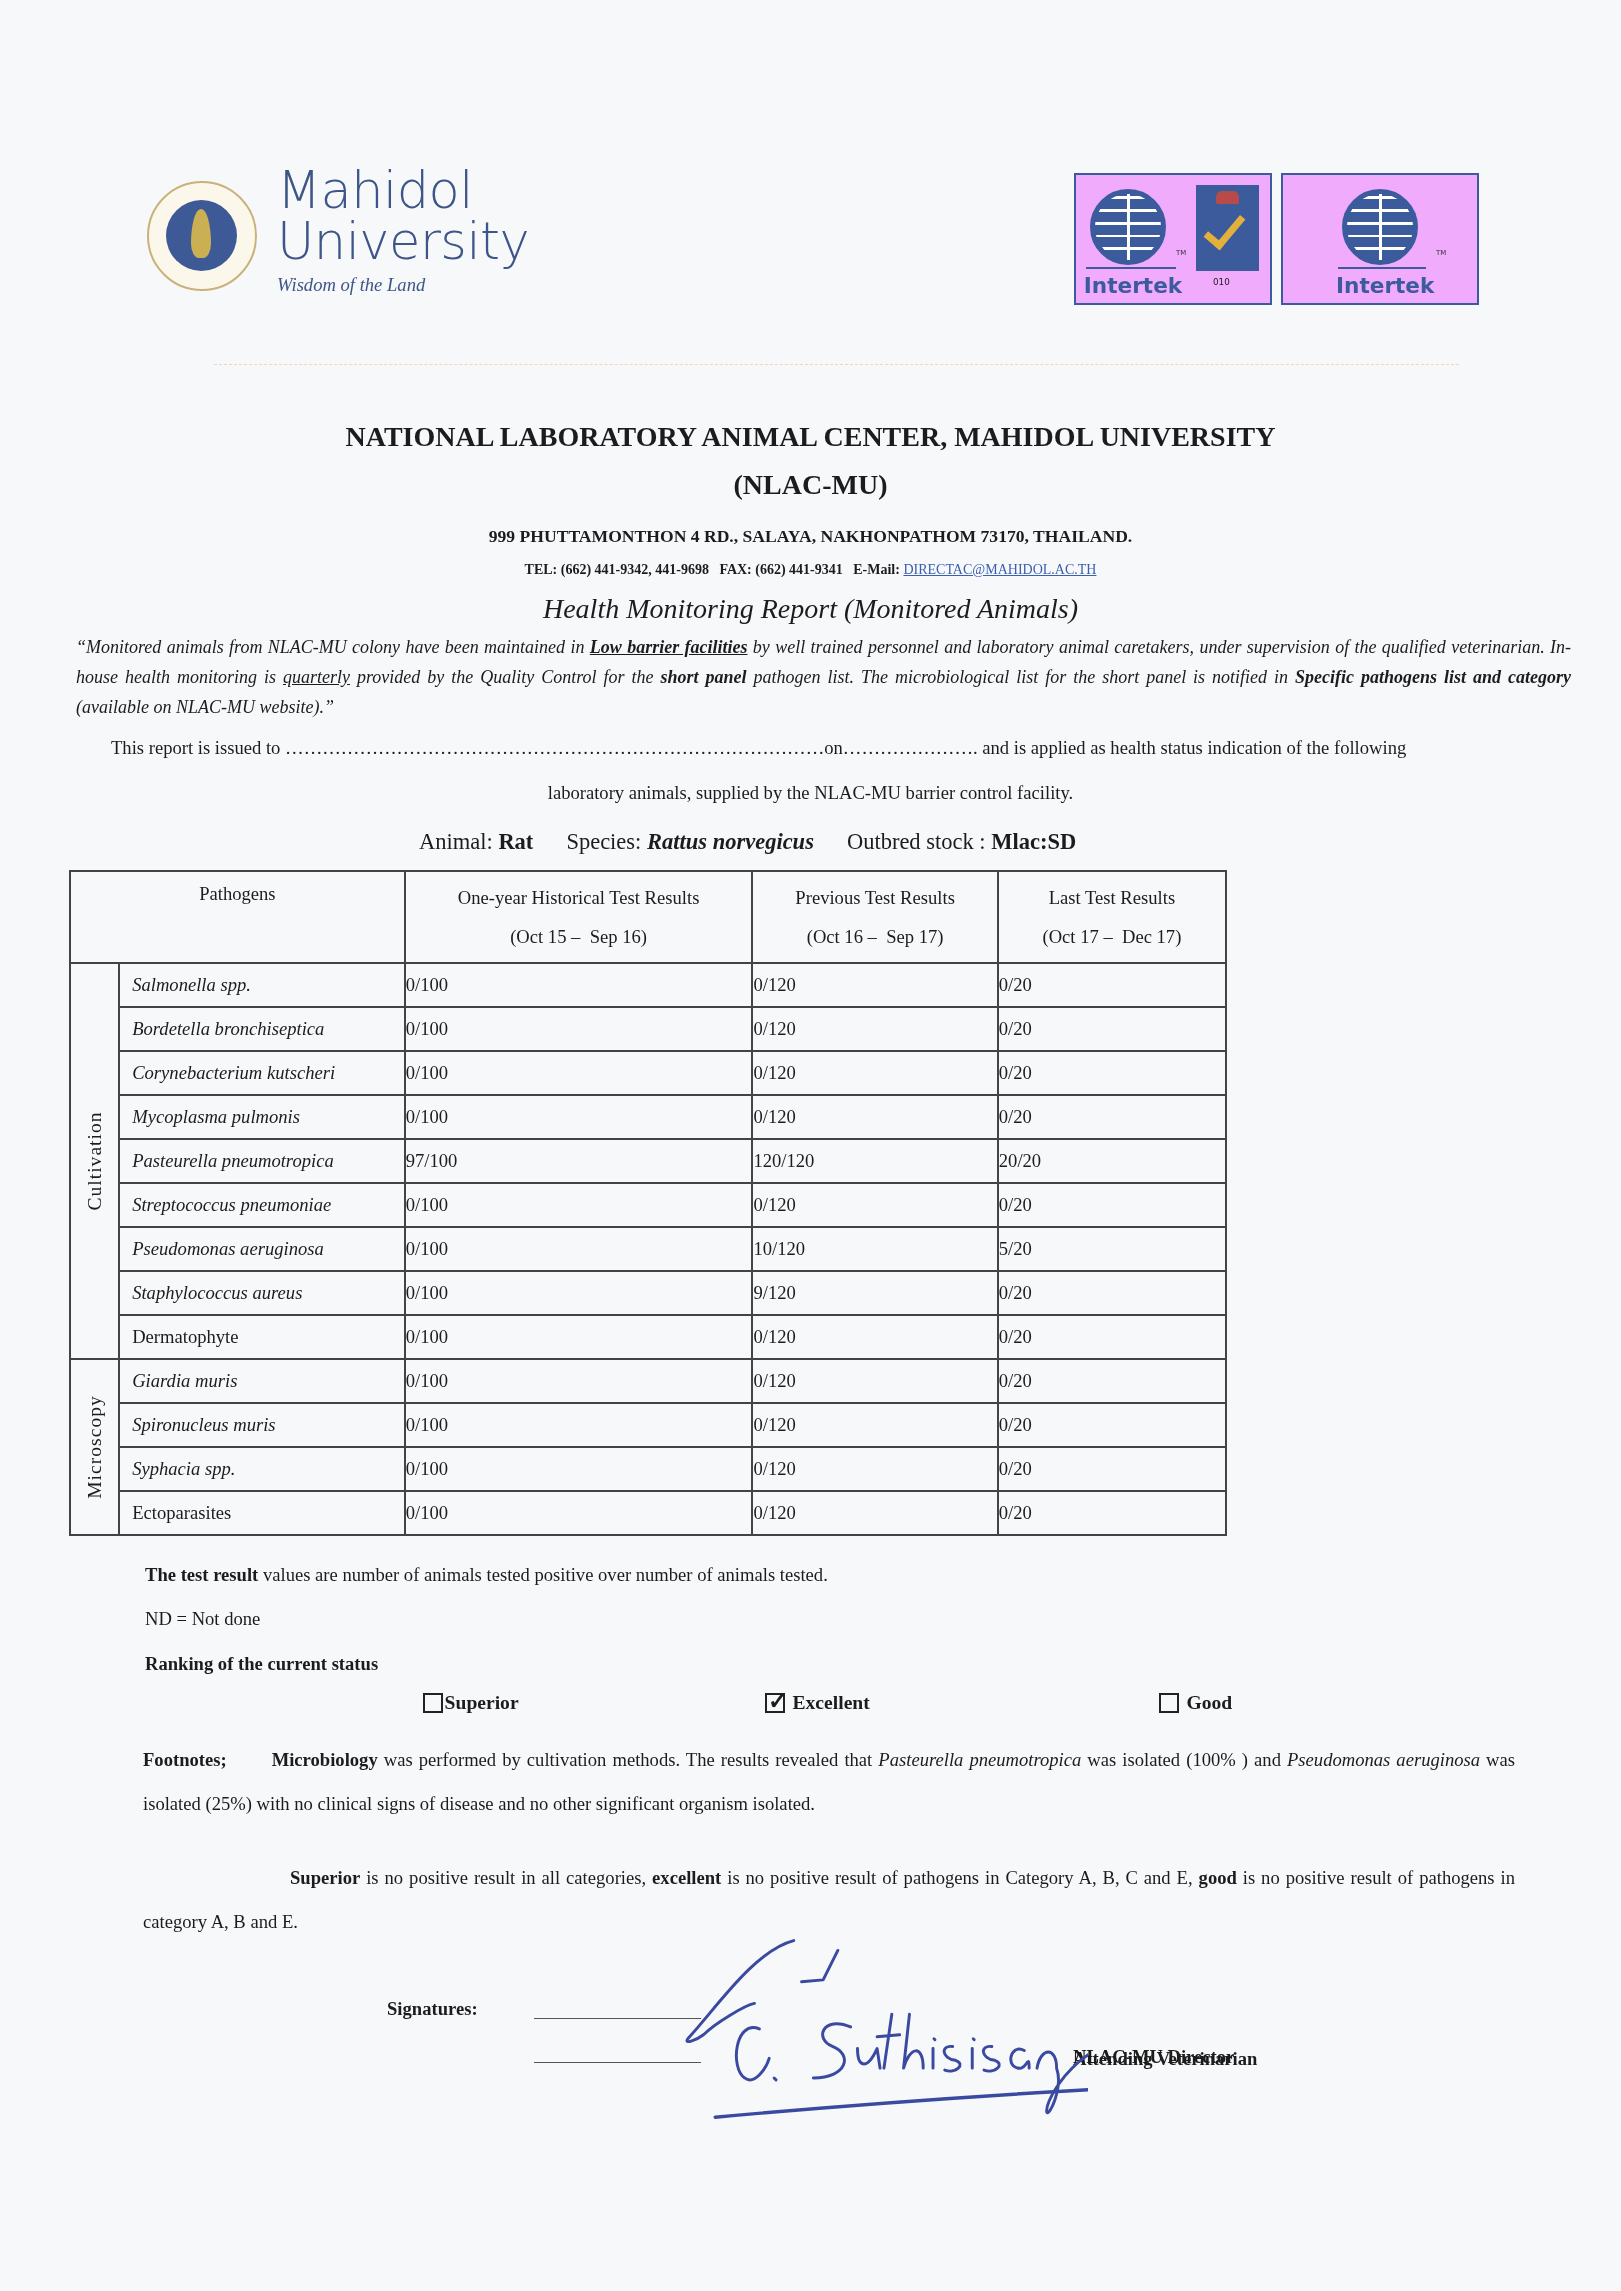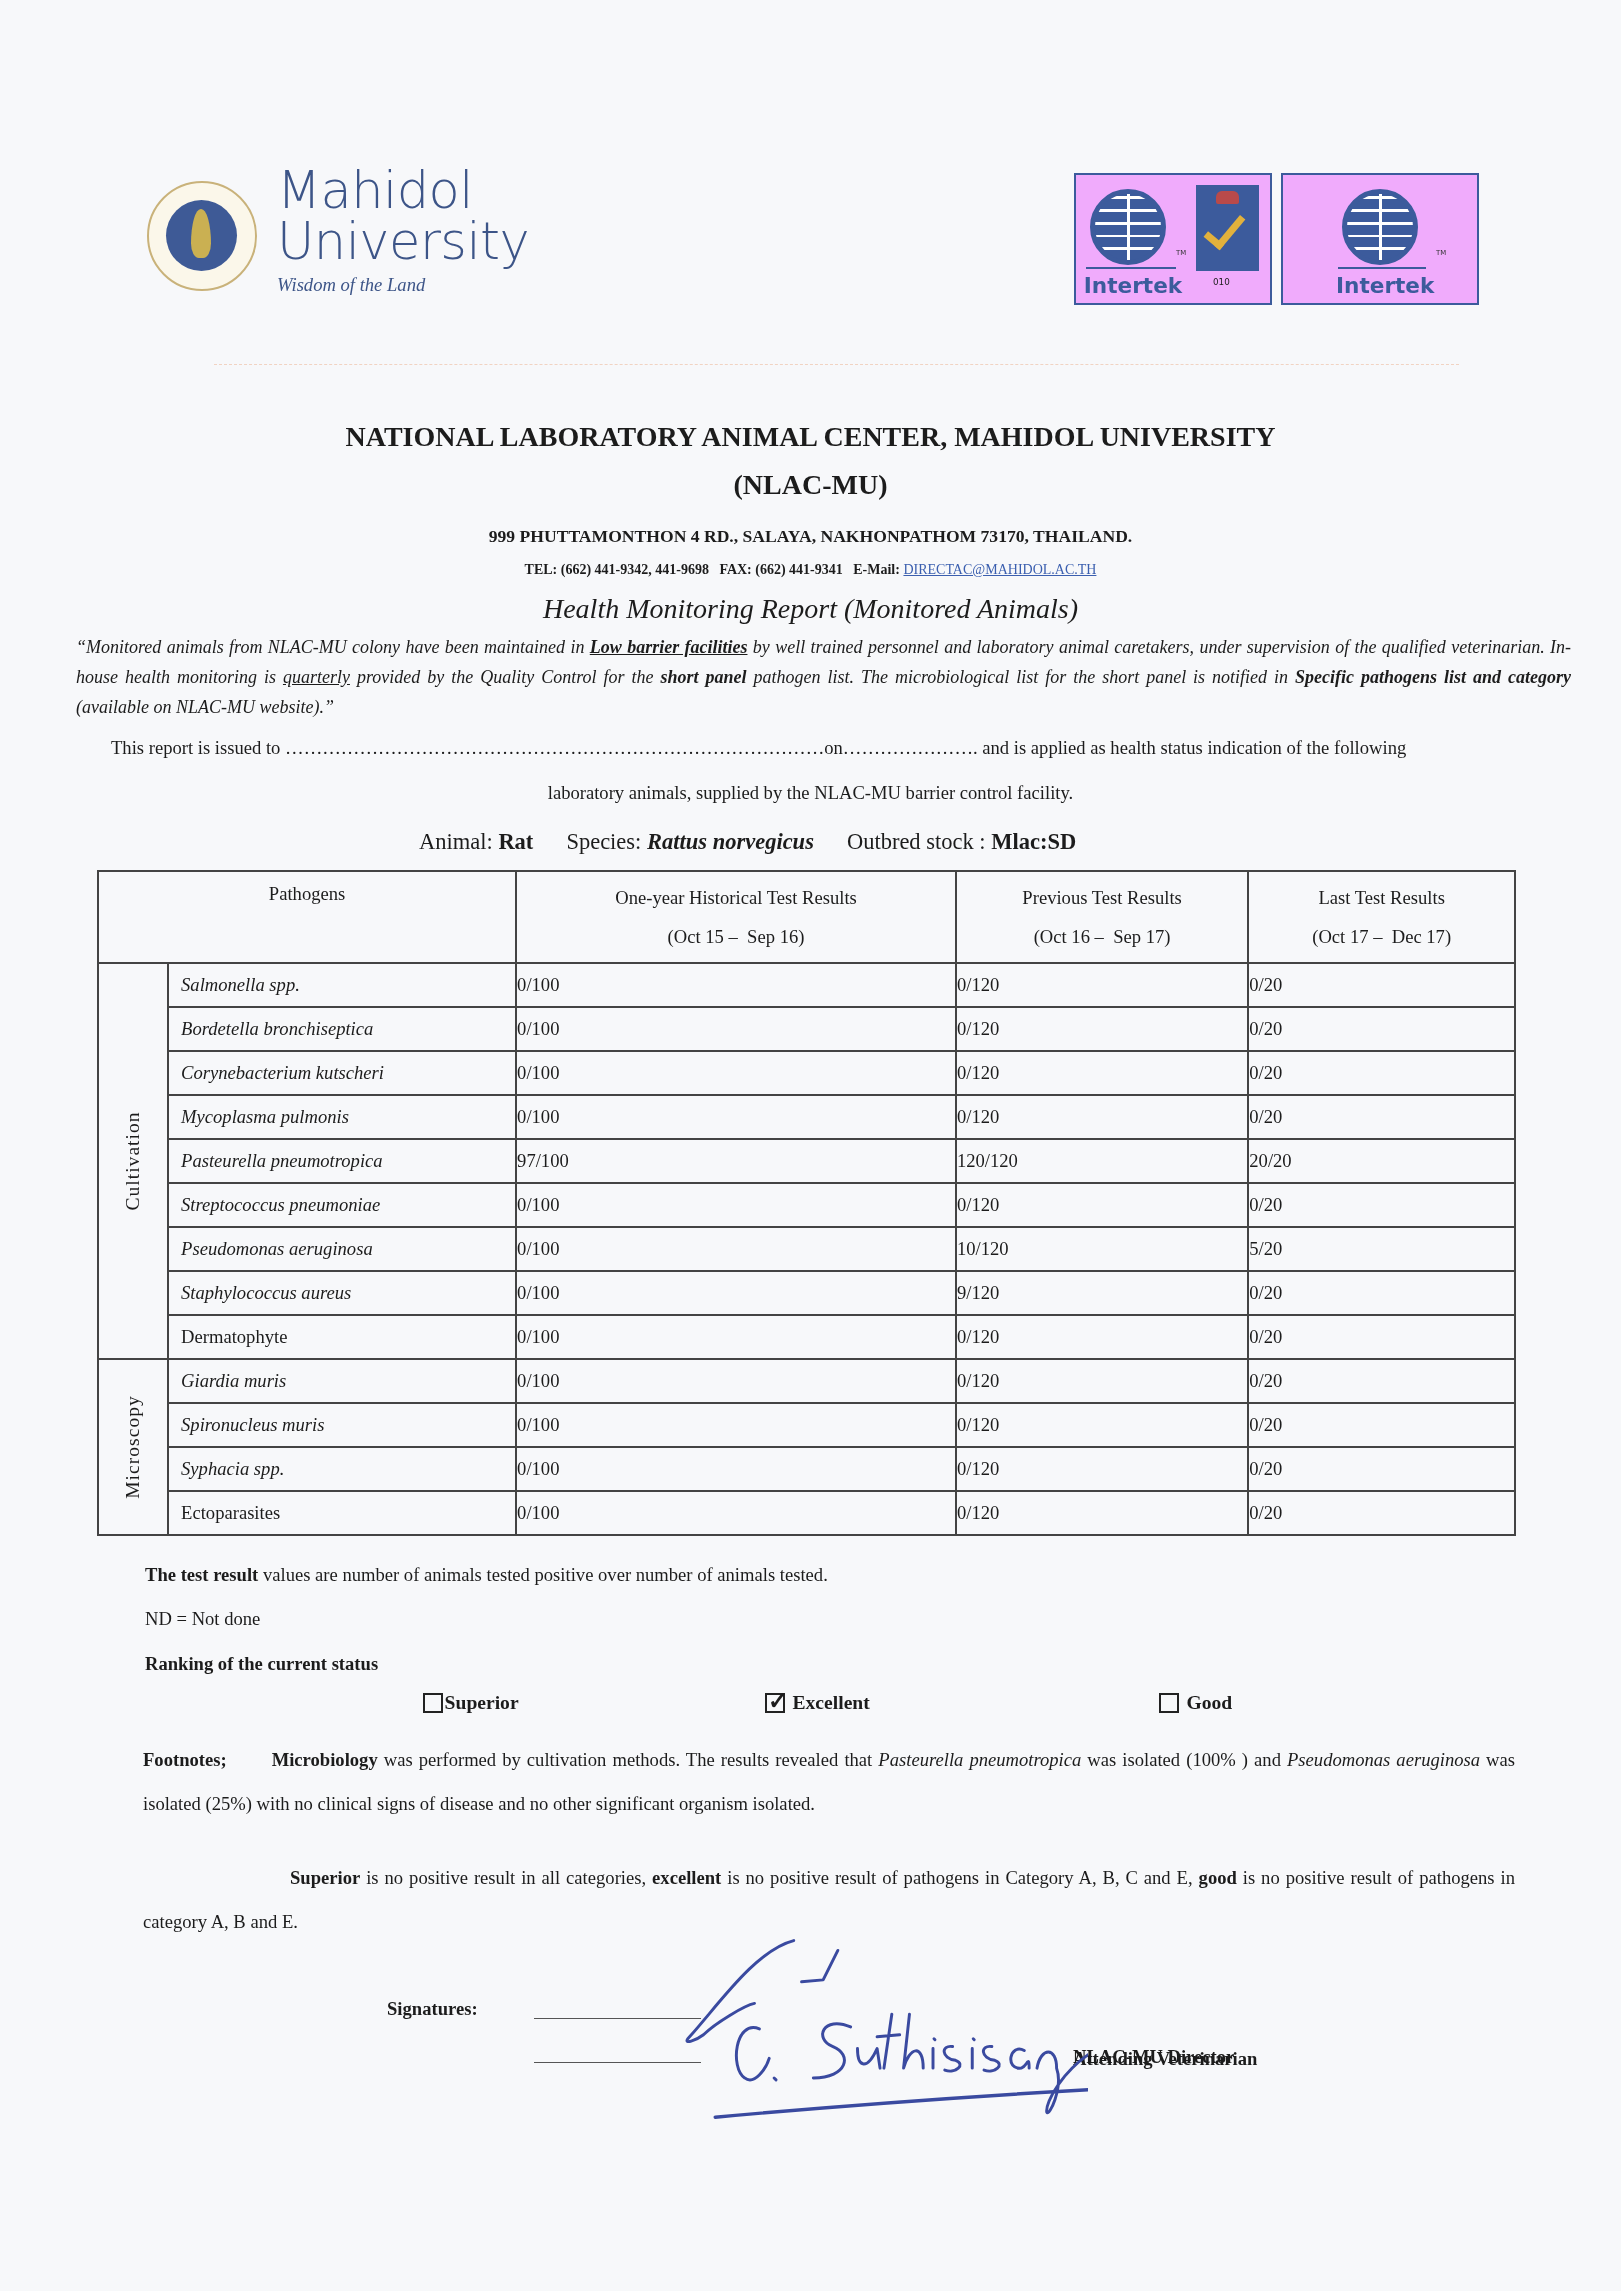--- a/index.html
+++ b/index.html
@@ -49,22 +49,22 @@
   .t5 { top: 593px; font-size: 28px; font-weight: normal; font-style: italic; }
 
   .intro { left: 76px; top: 632px; width: 1495px; font-style: italic; font-size: 18px; line-height: 30px; text-align: justify; }
   .issued1 { left: 111px; top: 737px; width: 1470px; font-size: 18.6px; }
   .issued2 { left: 0; width: 1621px; top: 782px; font-size: 18.6px; text-align: center; }
 
   .animal-line { left: 419px; top: 829px; font-size: 22.5px; white-space: nowrap; }
   .animal-line .gap { display: inline-block; width: 33px; }
 
   
-  table.results { position: absolute; left: 69px; top: 870px; width: 1419px; border-collapse: collapse;
-                  font-size: 18.6px; margin-left: 28px; }
+  table.results { position: absolute; left: 69px; top: 870px; width: 1158px; border-collapse: collapse;
+                  font-size: 18.6px; }
   table.results td, table.results th { border: 2px solid #444; padding: 0; }
   table.results th { font-weight: normal; height: 88px; vertical-align: middle; text-align: center; line-height: 39px; }
   table.results td { height: 42px; text-align: left; }
   table.results td.pname { text-align: left; padding-left: 11.8px; font-style: italic; }
   table.results td.pname.upright { font-style: normal; }
   table.results td.cat { width: 69px; position: relative; }
   .cat-label { position: absolute; left: 50%; top: 50%; transform: translate(-50%, -50%) rotate(-90deg); white-space: nowrap; font-size: 19.6px; letter-spacing: 1px; }
 
   .note { left: 145px; font-size: 18.6px; }
   .n1 { top: 1564px; }

